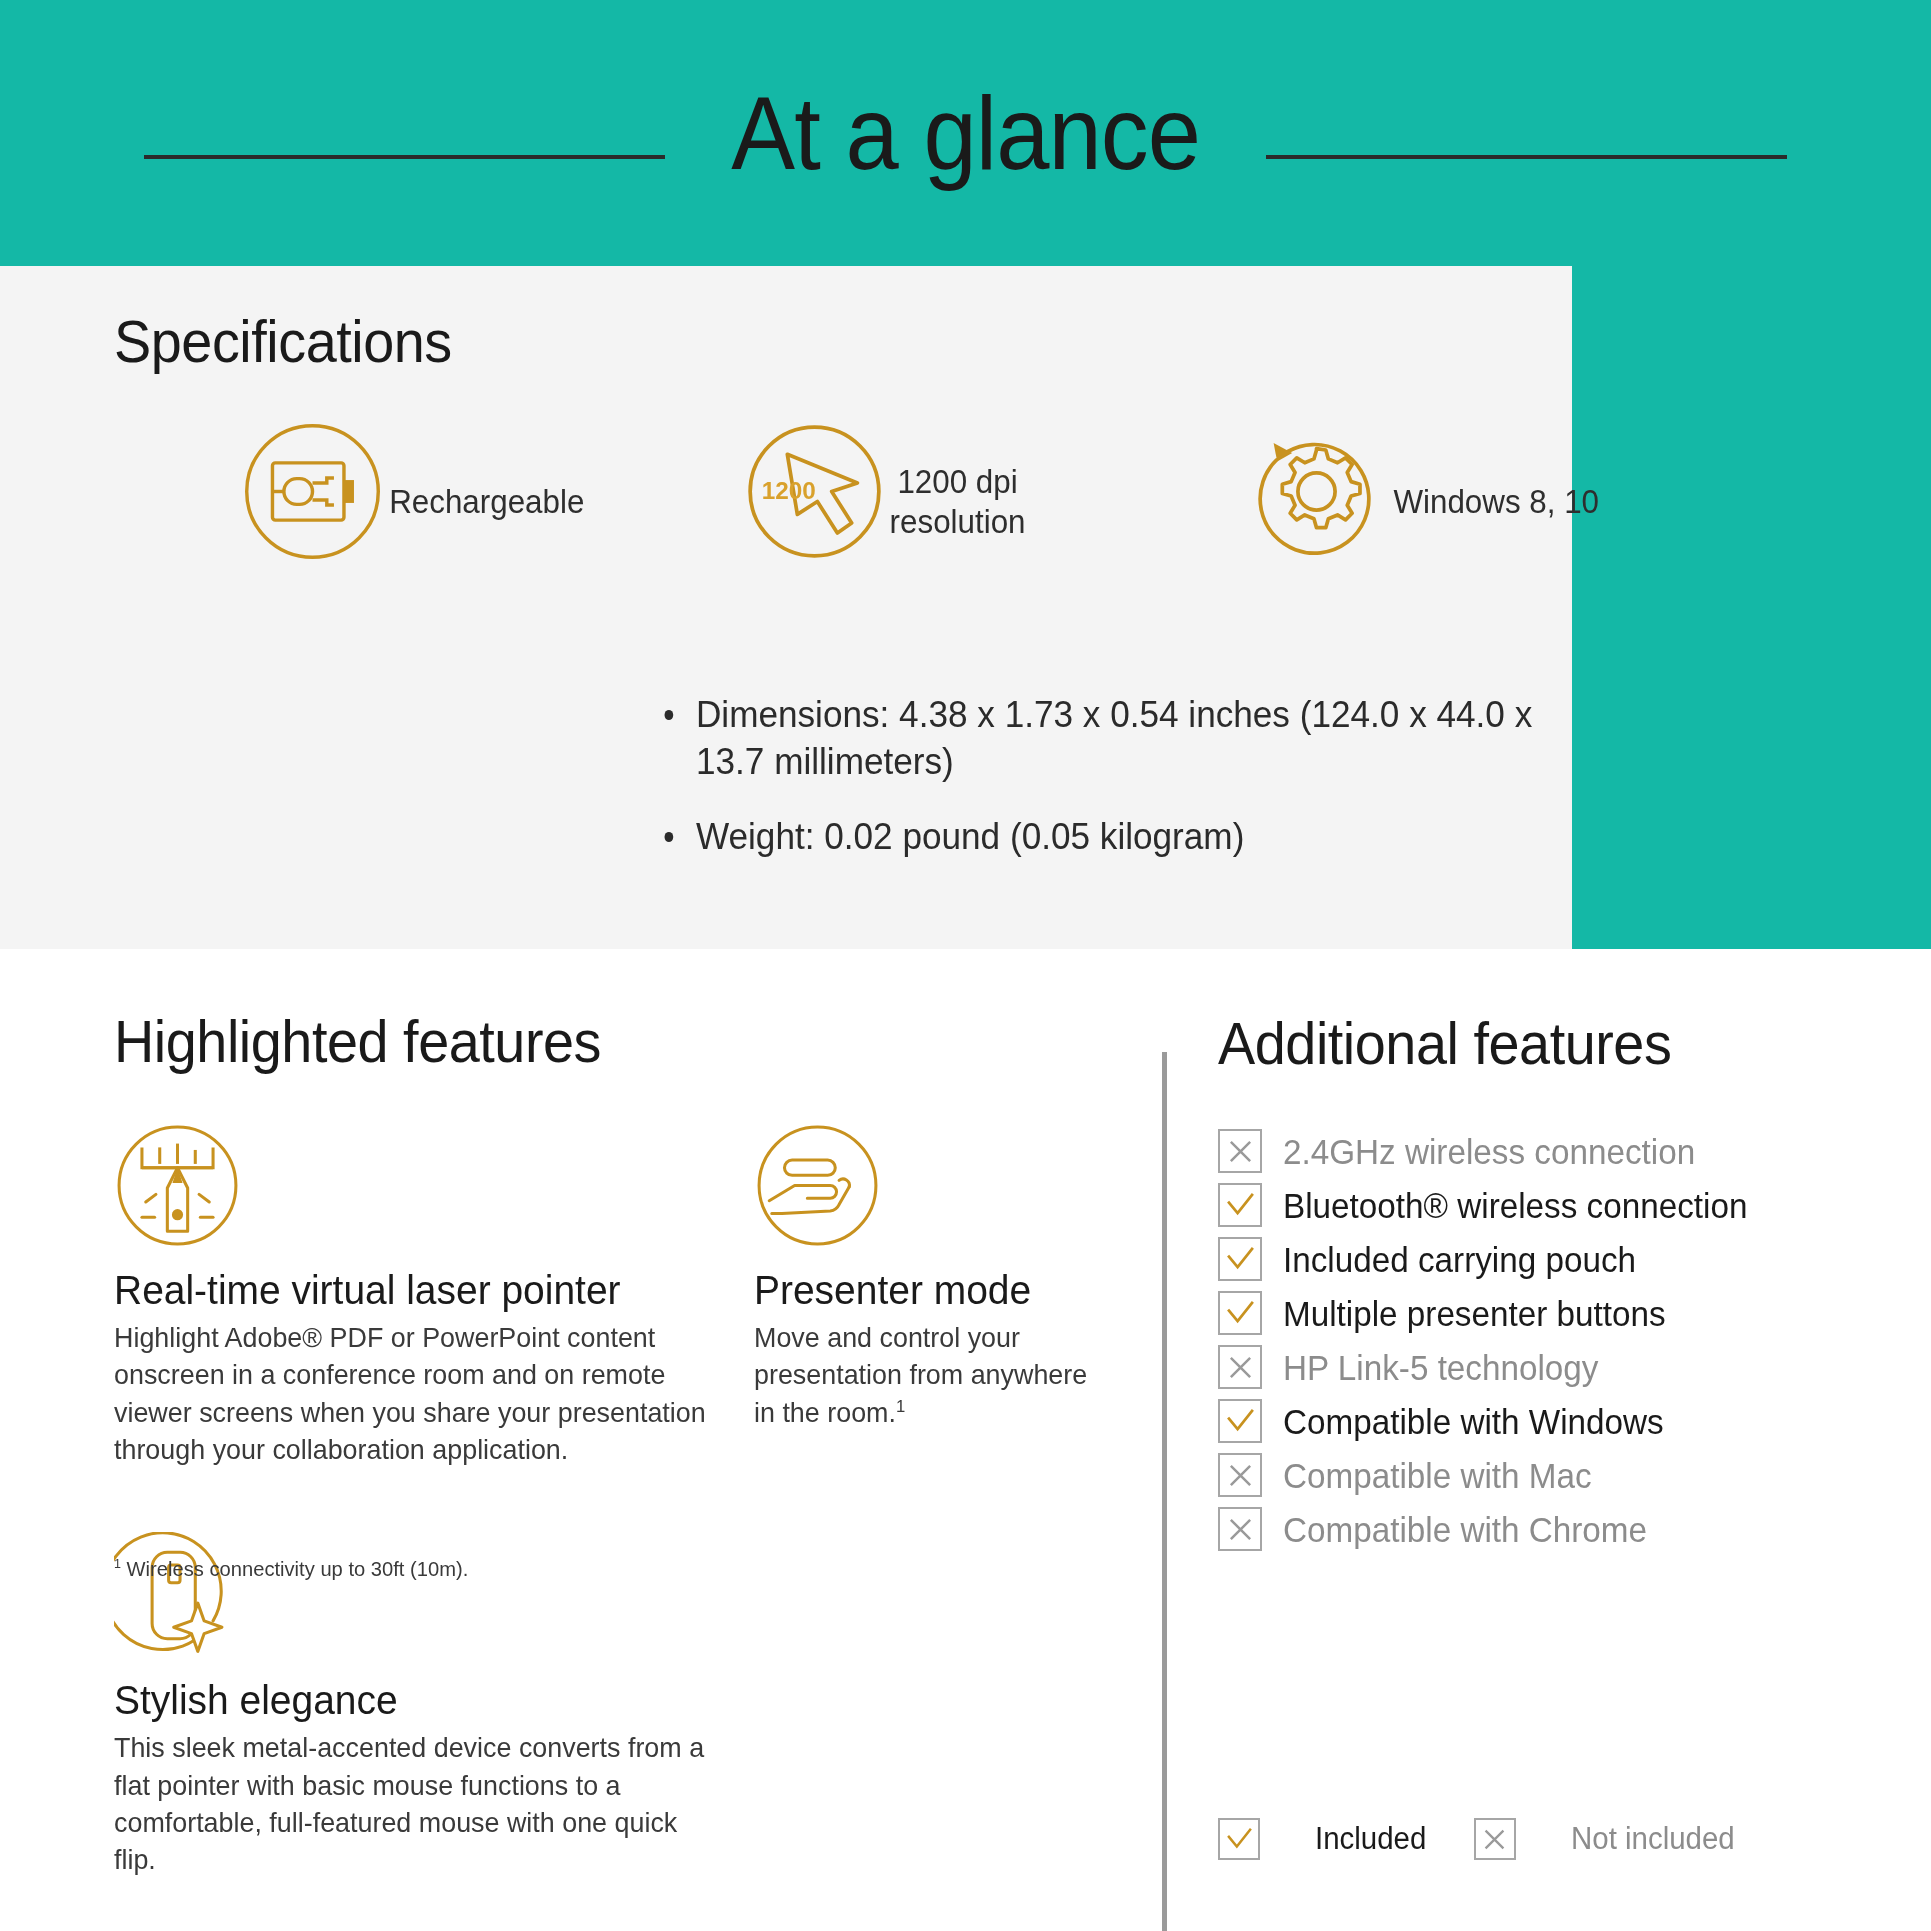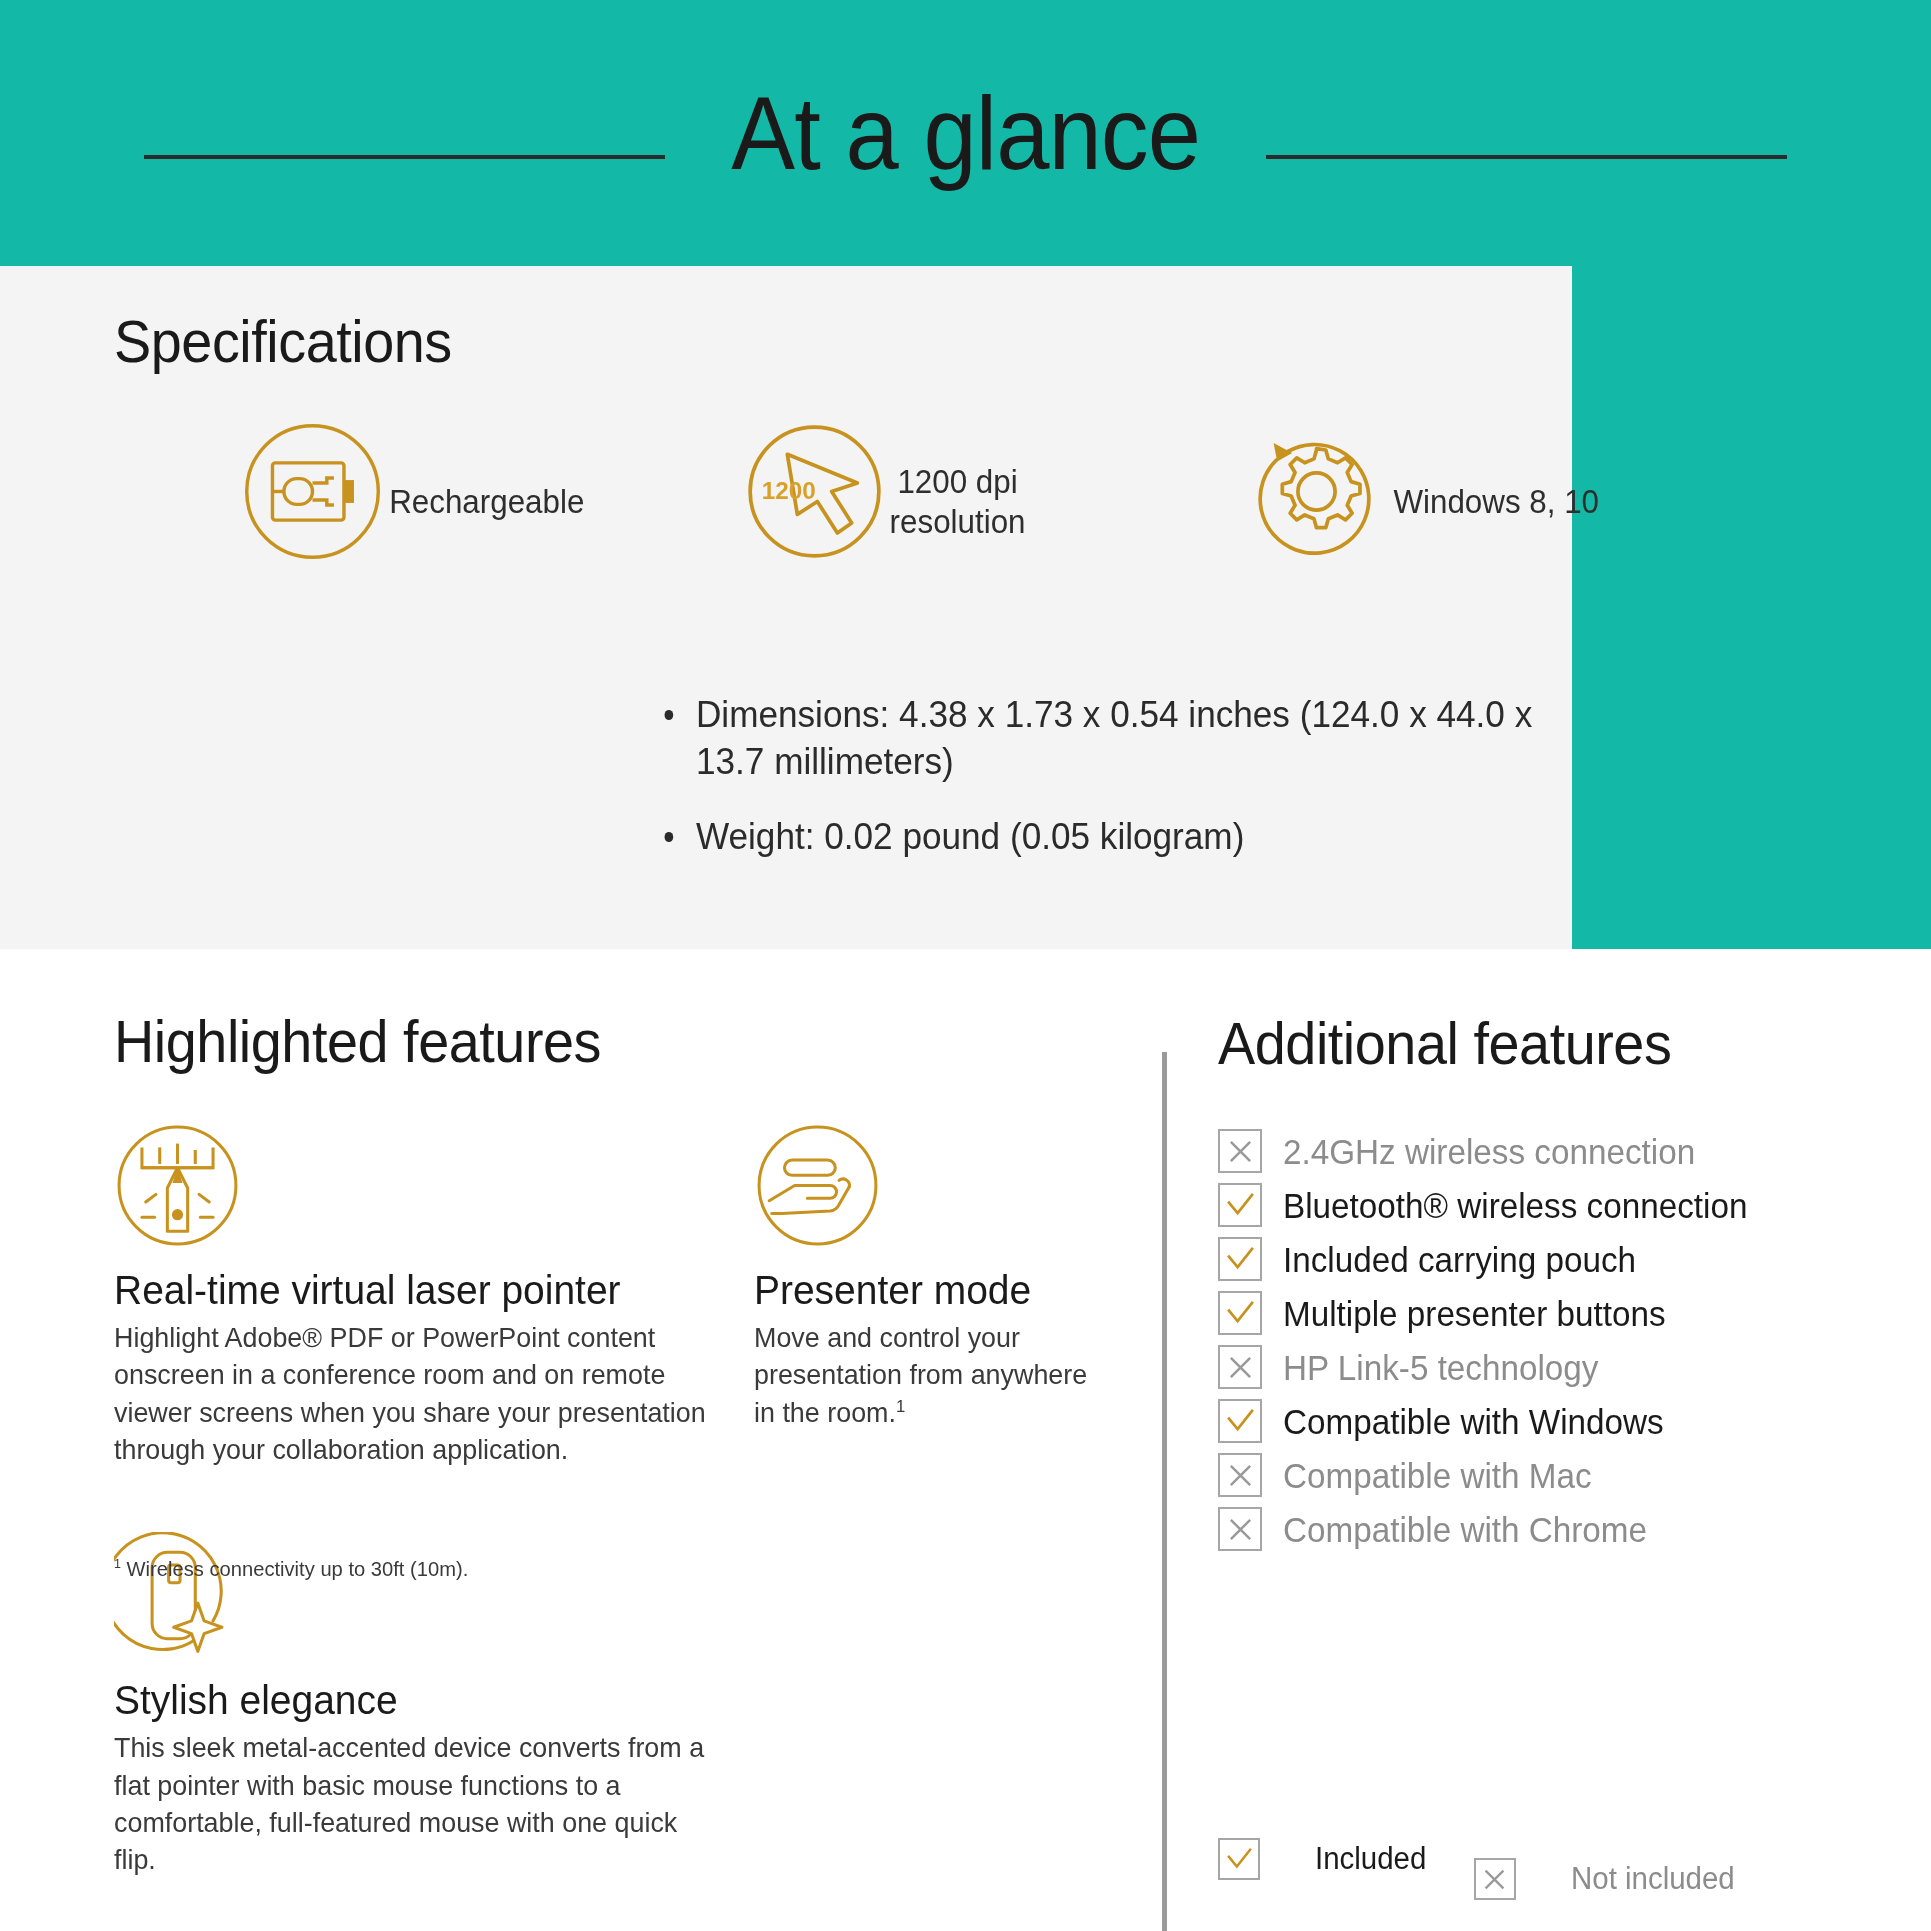--- a/index.html
+++ b/index.html
@@ -230,21 +230,21 @@
   .addl-row.off .addl-label { color: #8c8c8c; }
 
   .legend {
     position: absolute;
     top: 809px;
     left: 0;
     display: flex;
     align-items: center;
   }
   .legend-item { display: flex; align-items: center; gap: 40px; }
-  .legend-item + .legend-item { margin-left: 41px; margin-top: 40px; }
+  .legend-item + .legend-item { margin-left: 41px; }
   .legend-item .mark-box { width: 42px; height: 42px; margin-right: 15.4px; }
   .legend-label {
     font-size: 31px;
     font-weight: 300;
     transform: scaleX(0.95);
     transform-origin: left center;
   }
   .legend-item.on  .legend-label { color: #1a1a1a; }
   .legend-item.off .legend-label { color: #8c8c8c; }
 </style>

